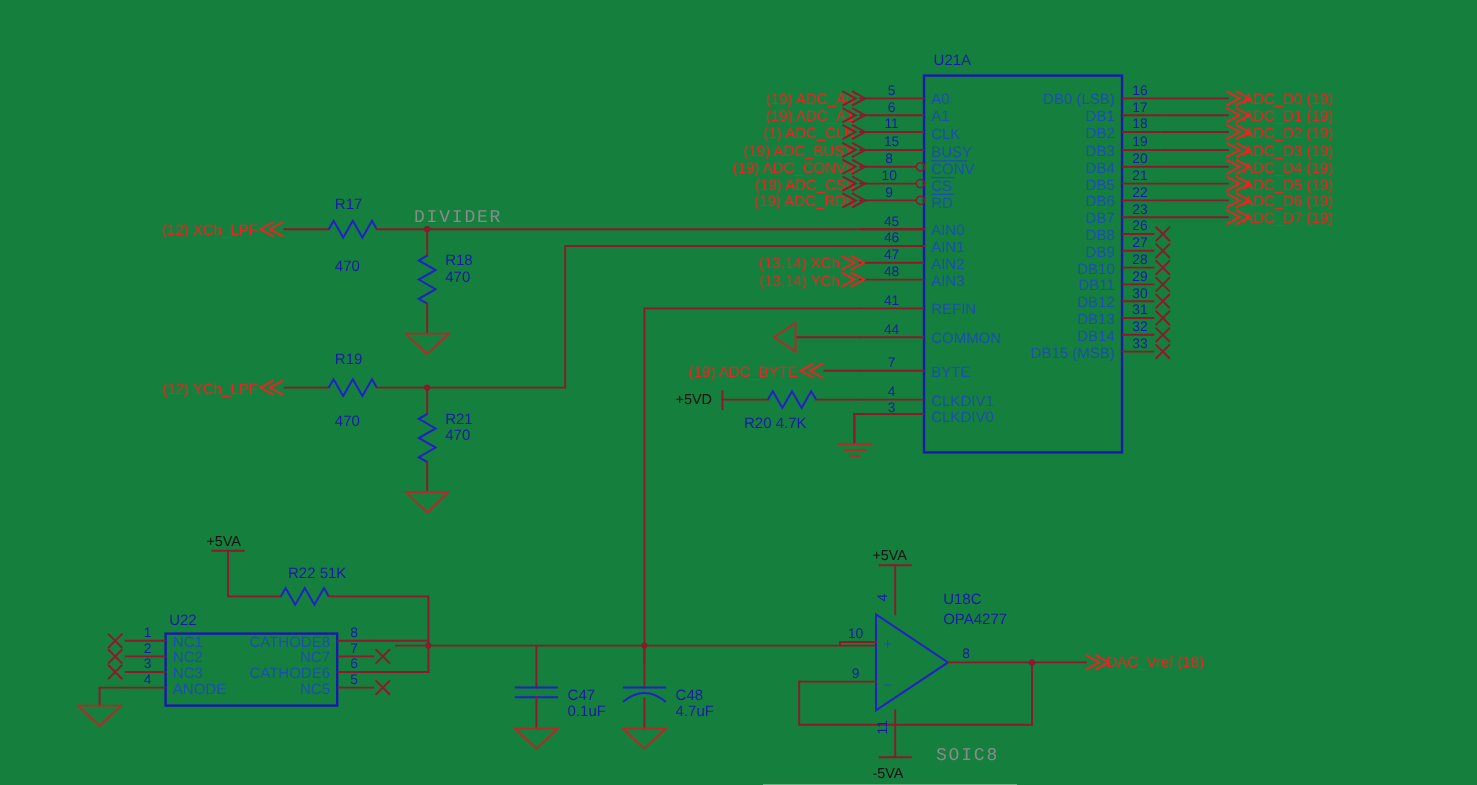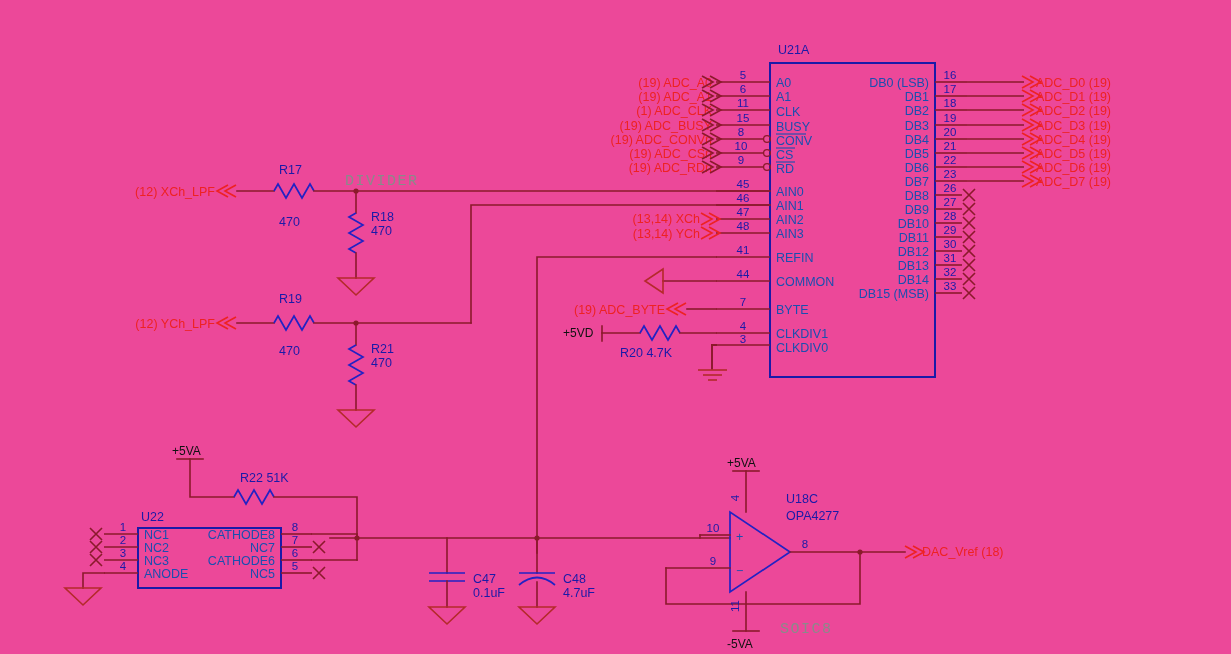--- a/index.html
+++ b/index.html
@@ -1,17 +1,17 @@
 <!DOCTYPE html>
 <html><head>
 <meta charset="utf-8">
 <title>Schematic</title>
 <style>
   html,body{margin:0;padding:0;background:#ffffff;}
-  #sheet{position:relative;width:1231px;height:654px;background:#ec4899;
+  #sheet{position:relative;width:1231px;height:654px;background:#15803d;
          font-family:"Liberation Sans", sans-serif;overflow:hidden;}
   #svgroot{position:absolute;left:0;top:0;width:1231px;height:654px;}
   text{font-family:"Liberation Sans", sans-serif;}
   .wire{stroke:#8B1A2B;stroke-width:1.6;fill:none;stroke-linecap:square;}
   .pinline{stroke:#8B1A2B;stroke-width:1.6;fill:none;}
   .box{stroke:#1A1AA8;stroke-width:2;fill:none;}
   .comp{stroke:#2222C4;stroke-width:1.7;fill:none;}
   .gnd{stroke:#B42A2A;stroke-width:1.6;fill:none;}
   .nc{stroke:#8B1A2B;stroke-width:1.6;fill:none;}
   .netlbl{fill:#EE2222;font-size:12.5px;}

